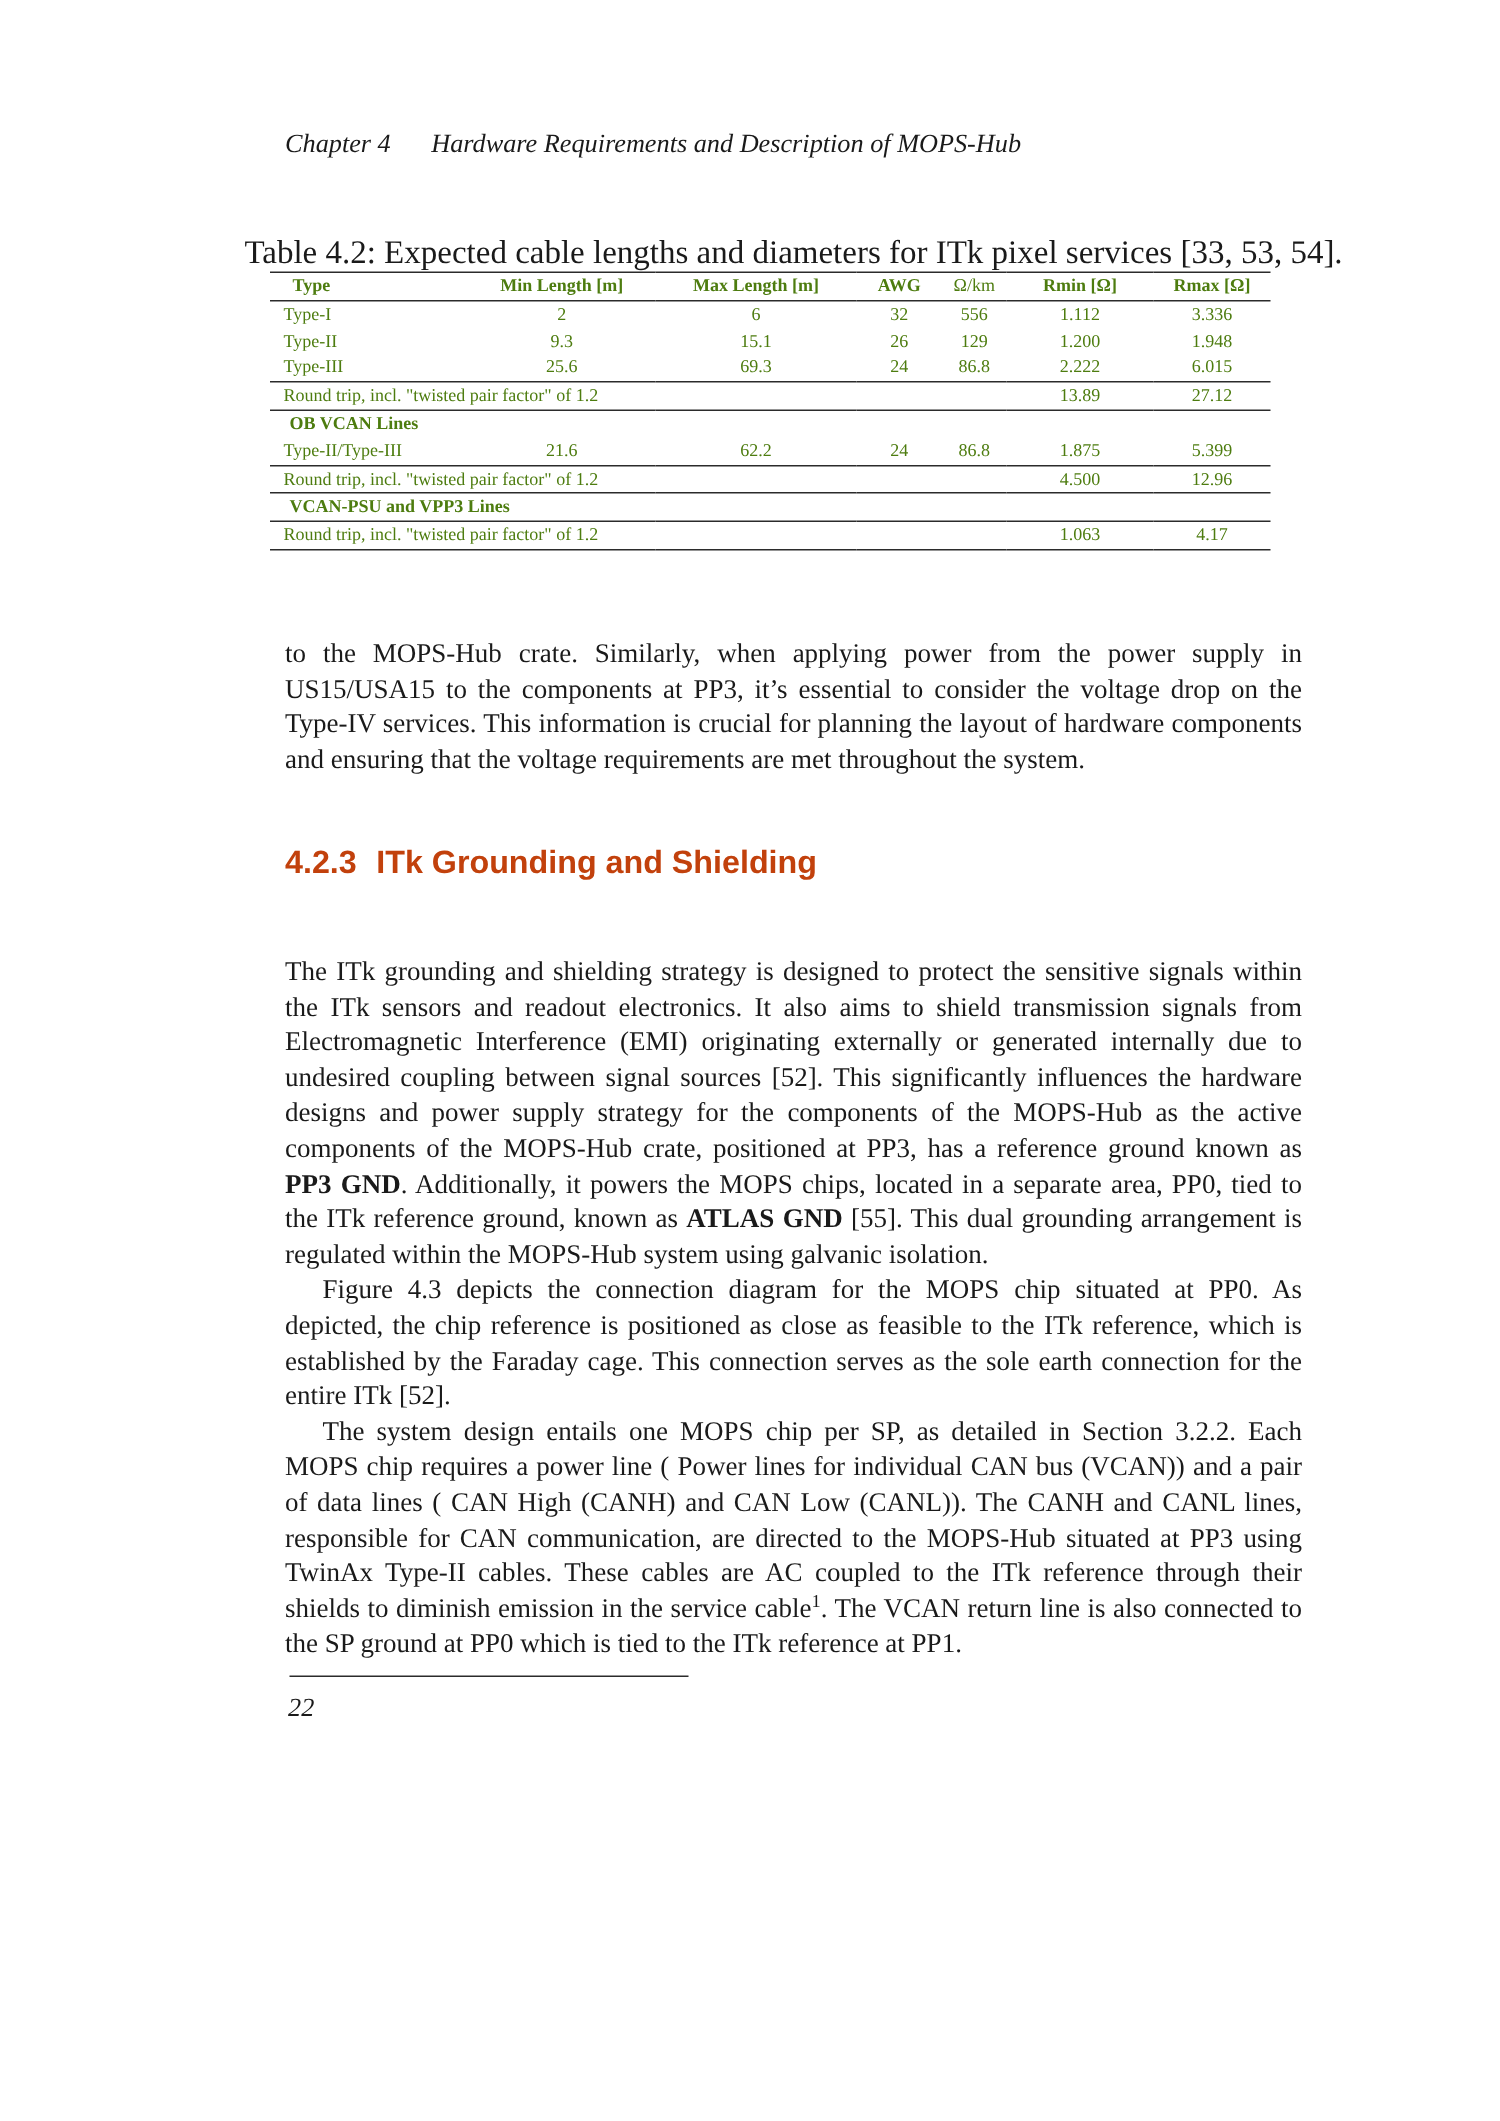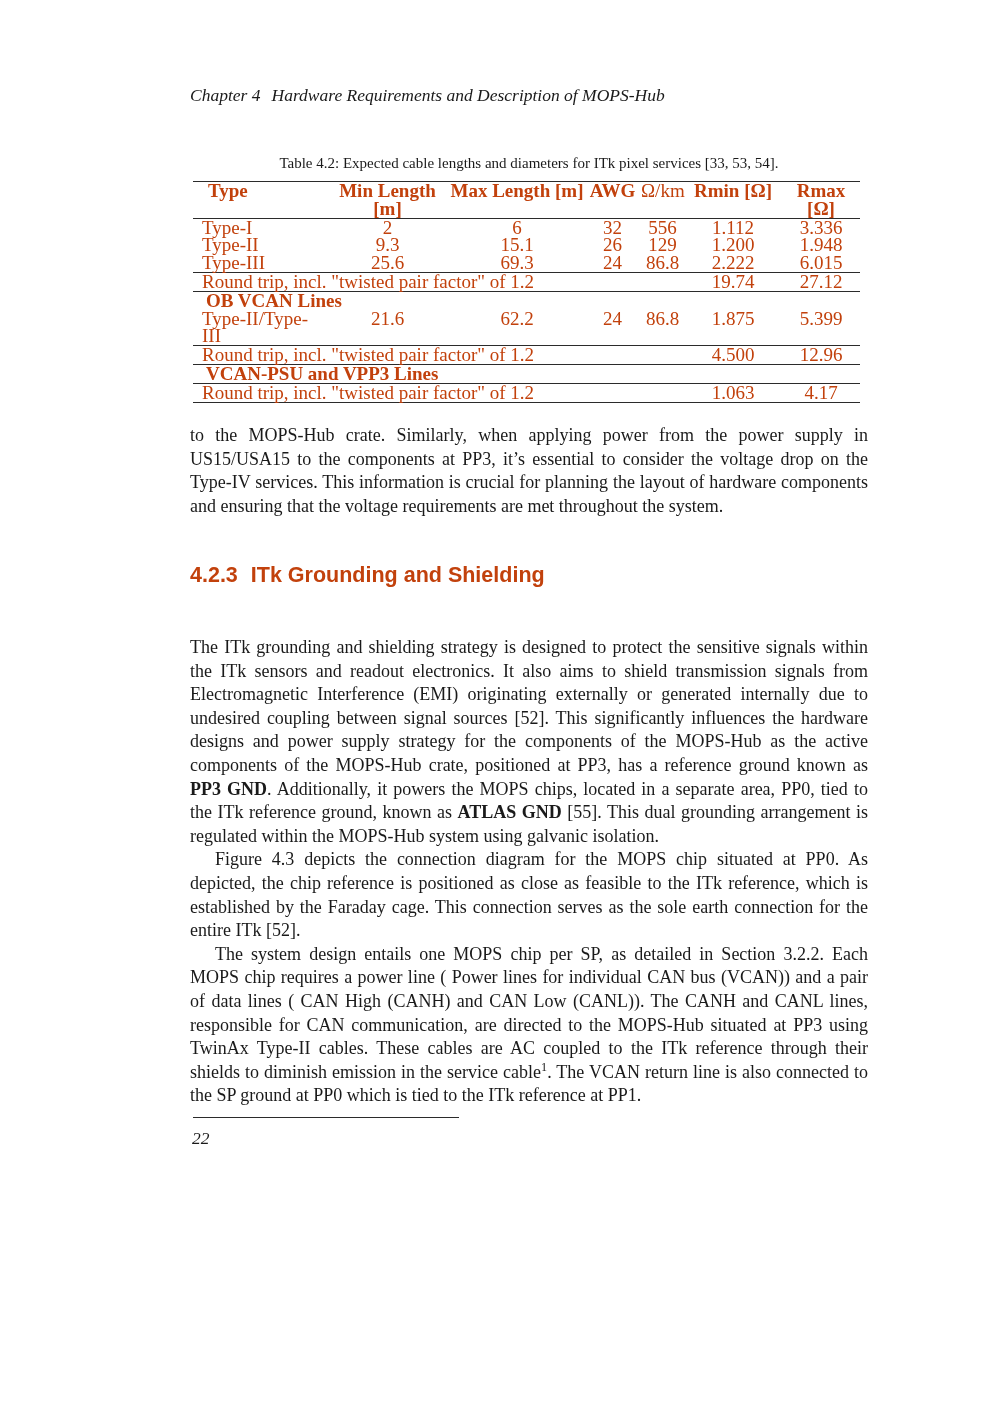--- a/index.html
+++ b/index.html
@@ -3,29 +3,29 @@
 <meta charset="utf-8">
 <style>
   html,body { margin:0; padding:0; background:#e8e8e8; }
   .page {
     position:relative; width:1000px; height:1414px; margin:0 auto;
     background:#ffffff; color:#1a1a1a; overflow:hidden;
     font-family:"Liberation Serif","DejaVu Serif",serif;
   }
   
   .running-header { position:absolute; top:85px; left:190px; font-style:italic; font-size:17.5px; white-space:nowrap; }
-  .chap-title { margin-left:11px; }
+  .chap-title { margin-left:27px; }
 
   
-  .table-caption { position:absolute; top:155px; left:160px; width:738px; text-align:center; font-size:15px; }
+  .table-caption { position:absolute; top:155px; left:160px; width:738px; text-align:center; font-size:22px; }
 
   
   .svc-table {
-    position:absolute; top:181px; left:193px; width:667px;
-    border-collapse:collapse; font-size:19px; line-height:17.8px; color:#c2410c;
+    position:absolute; top:181px; left:180px; width:667px;
+    border-collapse:collapse; font-size:12px; line-height:17.8px; color:#4d7c0f;
     table-layout:fixed;
   }
   .svc-table th, .svc-table td { padding:0; text-align:center; vertical-align:baseline; font-weight:normal; }
   .svc-table thead th { font-weight:bold;text-align:center; }
   .svc-table thead th.light { font-weight:normal; }
   .t-left { text-align:left !important; padding-left:9px !important; }
   .svc-table thead th.t-left { padding-left:15px !important; }
   .svc-table thead tr { border-top:1.4px solid #2b2b2b; border-bottom:1px solid #2b2b2b; }
   tr.rt { border-top:1px solid #2b2b2b; border-bottom:1px solid #2b2b2b; }
   tr.rt:last-child { border-bottom:1.4px solid #2b2b2b; }
@@ -107,21 +107,21 @@
         <td class="t-left">Type-III</td>
         <td>25.6</td>
         <td>69.3</td>
         <td>24</td>
         <td>86.8</td>
         <td>2.222</td>
         <td>6.015</td>
       </tr>
       <tr class="rt">
         <td class="t-left" colspan="5">Round trip, incl. "twisted pair factor" of 1.2</td>
-        <td>19.74</td>
+        <td>13.89</td>
         <td>27.12</td>
       </tr>
       <tr class="section-row">
         <td colspan="7">OB VCAN Lines</td>
       </tr>
       <tr>
         <td class="t-left">Type-II/Type-III</td>
         <td>21.6</td>
         <td>62.2</td>
         <td>24</td>

